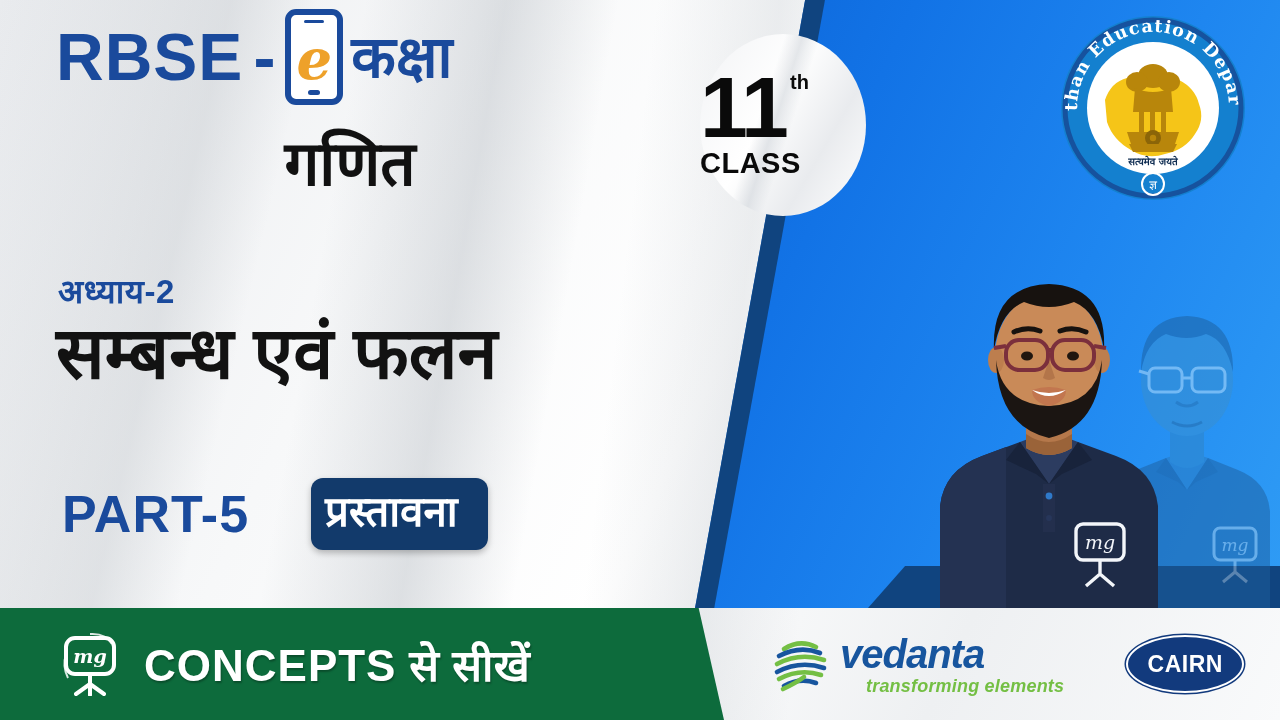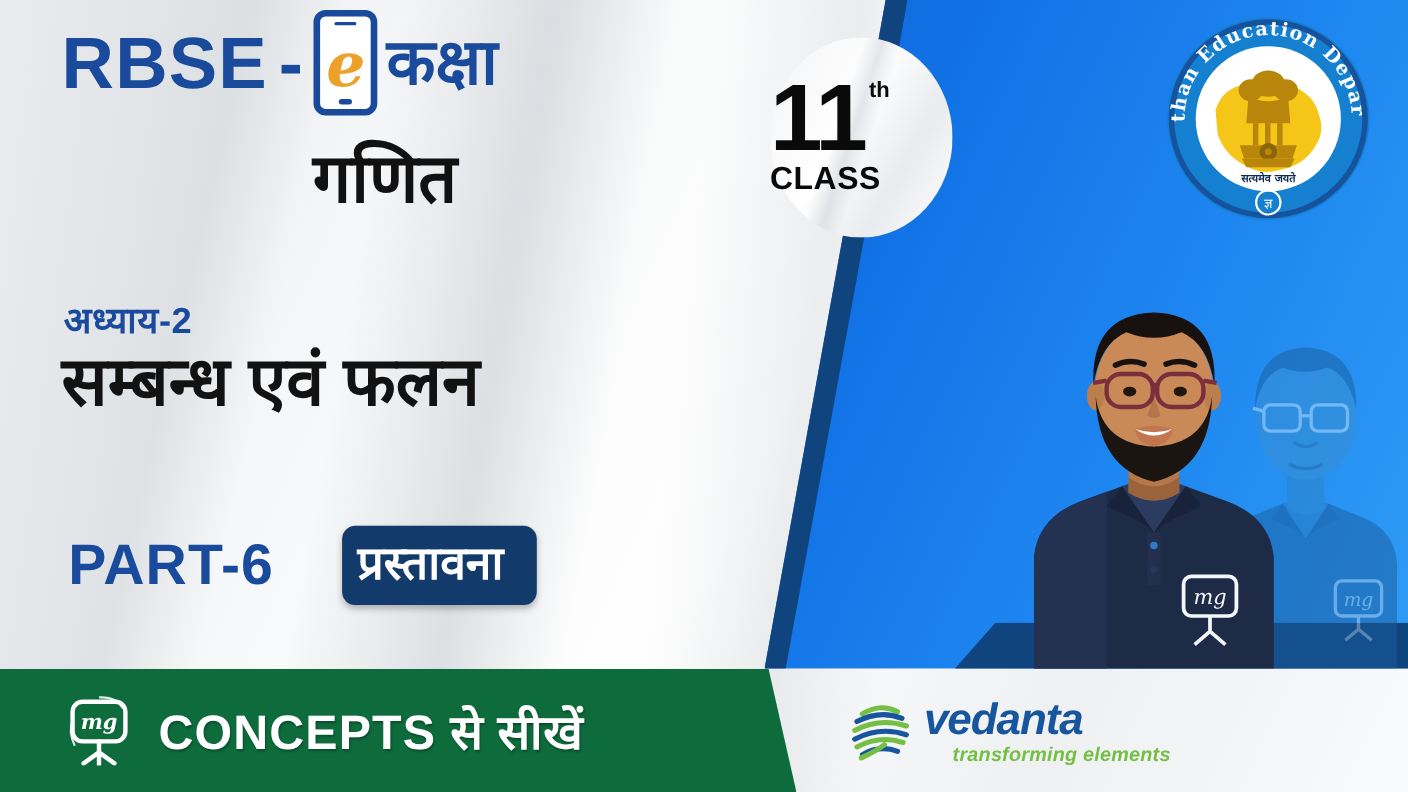--- a/index.html
+++ b/index.html
@@ -120,21 +120,21 @@
     padding-left:40px;
   }
 
   .chapter-no {
     position:absolute; left:58px; top:268px;
     font-size:33px; font-weight:700; color:#1a4a9c;
     letter-spacing:0.5px;
   }
   .chapter-title {
     position:absolute; left:56px; top:314px;
-    font-size:62px; font-weight:700; color:#121212;
+    font-size:72px; font-weight:700; color:#121212;
     line-height:1.1; white-space:nowrap;
   }
 
   .part-row {
     position:absolute; left:62px; top:478px;
     display:flex; align-items:center; gap:62px;
   }
   .part-label {
     font-size:52px; font-weight:700; color:#1a4a9c;
     letter-spacing:1px;
@@ -356,21 +356,21 @@
     </span>
     <span class="brand-kaksha">कक्षा</span>
   </div>
 
   <div class="subject">गणित</div>
 
   <div class="chapter-no">अध्याय-2</div>
   <div class="chapter-title">सम्बन्ध एवं फलन</div>
 
   <div class="part-row">
-    <span class="part-label">PART-6</span>
+    <span class="part-label">PART-5</span>
     <span class="topic-badge">प्रस्तावना</span>
   </div>
 
   <div class="green-bar">
     <svg class="mg-logo" viewBox="0 0 66 64">
       <rect x="8" y="6" width="48" height="36" rx="9" fill="none" stroke="#ffffff" stroke-width="4"></rect>
       <text x="32" y="31" font-family="DejaVu Serif, serif" font-size="19" font-style="italic" font-weight="700" fill="#ffffff" text-anchor="middle">mg</text>
       <path d="M32 42 L32 52 M32 52 L18 62 M32 52 L46 62 M32 52 L32 63" stroke="#ffffff" stroke-width="4" fill="none" stroke-linecap="round"></path>
       <path d="M32 2 Q48 1 54 12" stroke="#ffffff" stroke-width="2" fill="none" opacity="0.85"></path>
       <path d="M10 46 Q4 34 8 22" stroke="#ffffff" stroke-width="2" fill="none" opacity="0.85"></path>
@@ -392,15 +392,16 @@
           <path d="M9 46 Q30 35 51 42" stroke="#74bf44"></path>
           <path d="M14 53 Q30 44 46 50" stroke="#17559e"></path>
           <path d="M13 56 Q26 50 34 44" stroke="#74bf44"></path>
         </g>
       </svg>
       <div class="vedanta-words">
         <span class="vedanta-name">vedanta</span>
         <span class="vedanta-tag">transforming elements</span>
       </div>
     </div>
+    <div class="cairn">CAIRN</div>
   </div>
 
 </div>
 
 </body></html>

